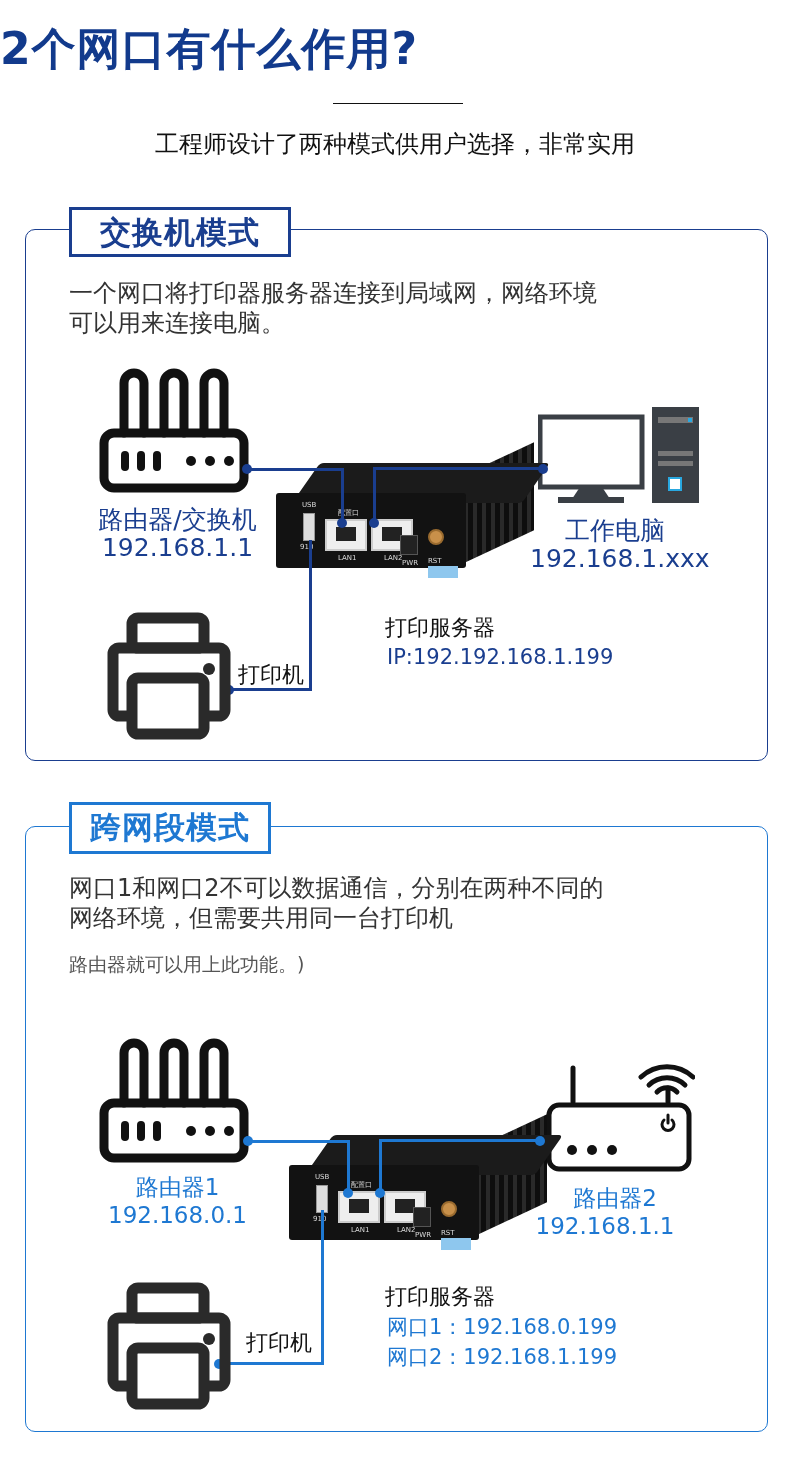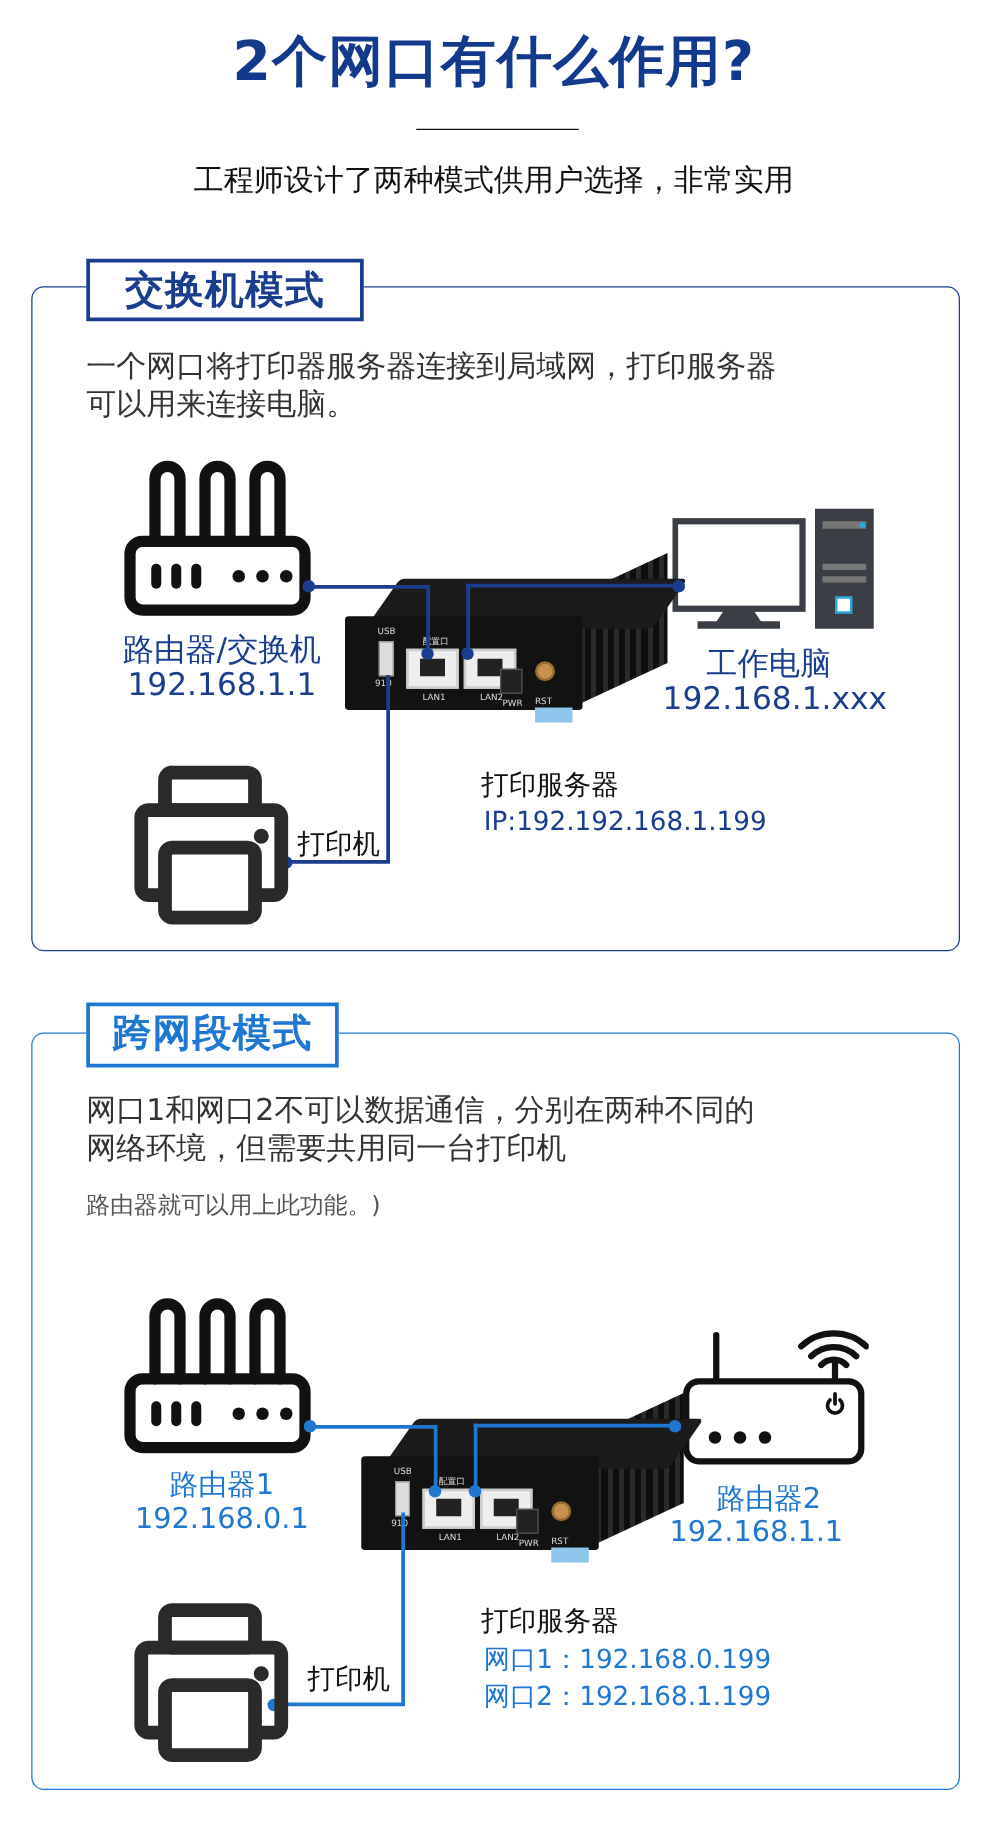--- a/index.html
+++ b/index.html
@@ -1,19 +1,19 @@
 <!DOCTYPE html>
 <html><head>
 <meta charset="utf-8">
 <style>
   * { margin:0; padding:0; box-sizing:border-box; }
   html, body { width:790px; height:1460px; background:#ffffff; overflow:hidden; }
   body { position:relative; font-family:"DejaVu Sans","Liberation Sans",sans-serif; color:#222; }
   .abs { position:absolute; }
-  .main-title { left:0; top:20px; width:790px; text-align:center; font-size:44px; font-weight:bold; color:#123a8c; letter-spacing:1px; }
+  .main-title { left:0; top:20px; width:790px; text-align:left; font-size:44px; font-weight:bold; color:#123a8c; letter-spacing:1px; }
   .title-rule { left:333px; top:103px; width:130px; height:1px; background:#111; }
   .subtitle { left:0; top:128px; width:790px; text-align:center; font-size:24px; color:#111; }
 
   .card { border:1.5px solid #1a3e8f; border-radius:10px; }
   .card.blue2 { border-color:#1e78d2; }
   .tag { background:#fff; border:3px solid #1a3e8f; font-size:31px; font-weight:bold; color:#1a3e8f; text-align:center; line-height:44px; letter-spacing:1px; }
   .tag.blue2 { border-color:#1e78d2; color:#1e78d2; }
   .desc { font-size:24px; line-height:30px; color:#333; }
   .note { font-size:19px; line-height:28px; color:#555; }
 
@@ -44,21 +44,21 @@
 
 <div class="abs main-title">2个网口有什么作用?</div>
 <div class="abs title-rule"></div>
 <div class="abs subtitle">工程师设计了两种模式供用户选择，非常实用</div>
 
 <section>
   <div class="abs card" style="left:25px;top:229px;width:743px;height:532px;"></div>
   <div class="abs tag" style="left:69px;top:207px;width:222px;height:50px;">交换机模式</div>
 
   <div class="abs desc" style="left:69px;top:278px;">
-    <div>一个网口将打印器服务器连接到局域网，打印服务器</div>
+    <div>一个网口将打印器服务器连接到局域网，网络环境</div>
     <div>可以用来连接电脑。</div>
   </div>
 
   <svg class="abs" style="left:99px;top:363px;" width="150" height="130" viewBox="0 0 150 130">
     <g fill="none" stroke="#111" stroke-width="9" stroke-linecap="round">
       <path d="M25 70 V20 a10 10 0 0 1 20 0 V70"></path>
       <path d="M65 70 V20 a10 10 0 0 1 20 0 V70"></path>
       <path d="M105 70 V20 a10 10 0 0 1 20 0 V70"></path>
       <rect x="5" y="70" width="140" height="55" rx="10"></rect>
     </g>

